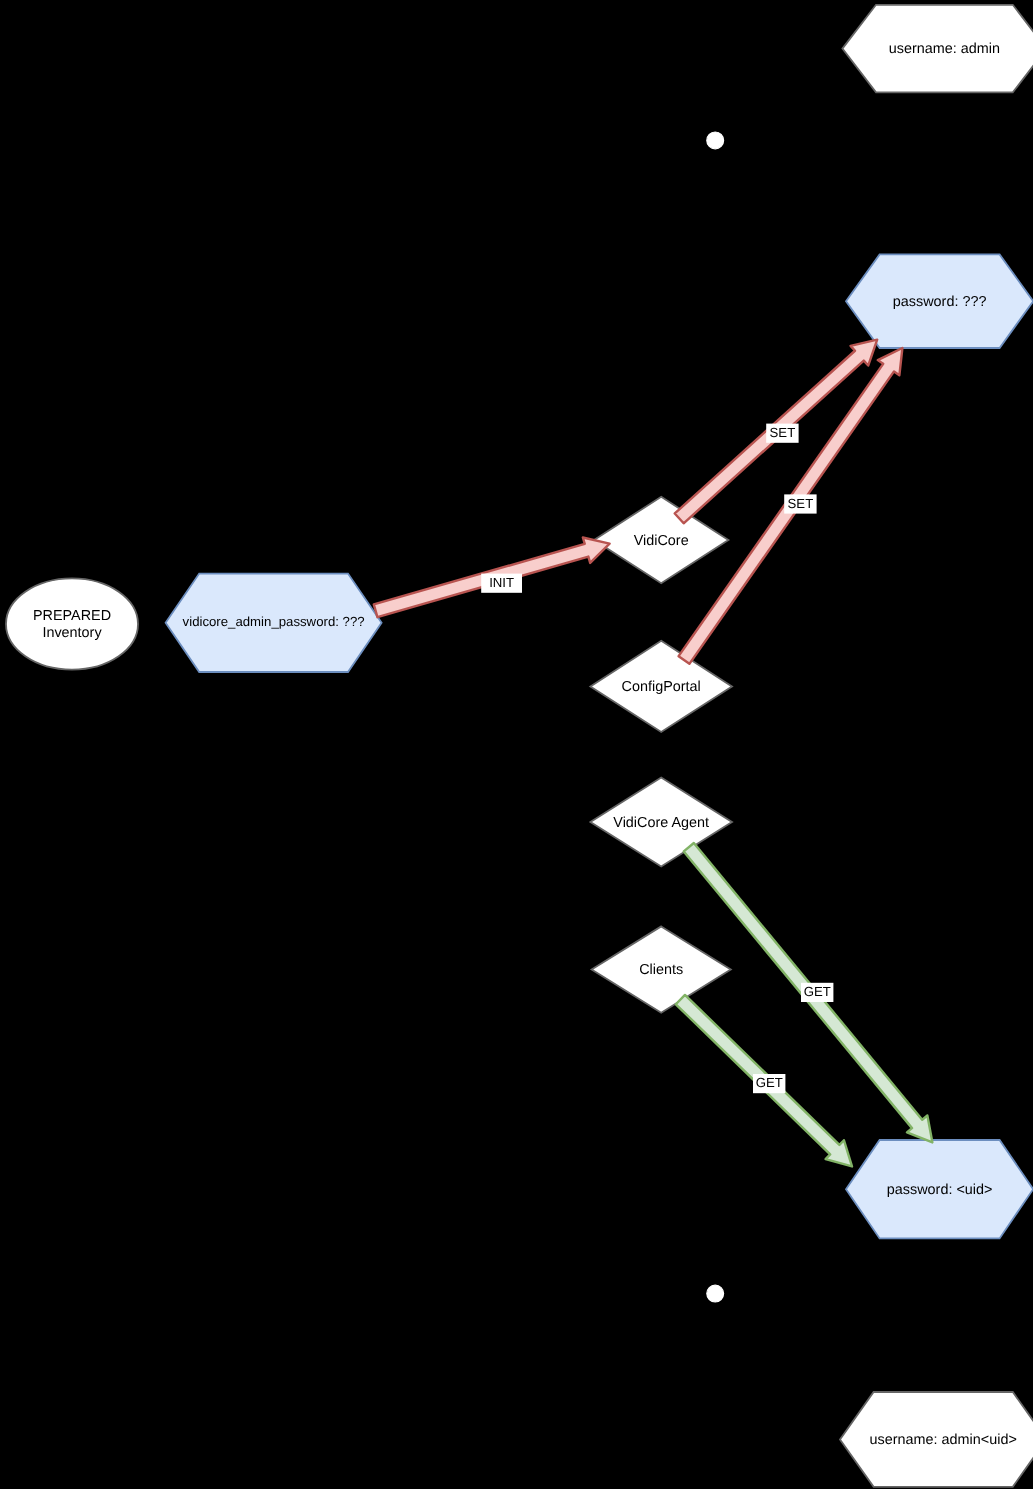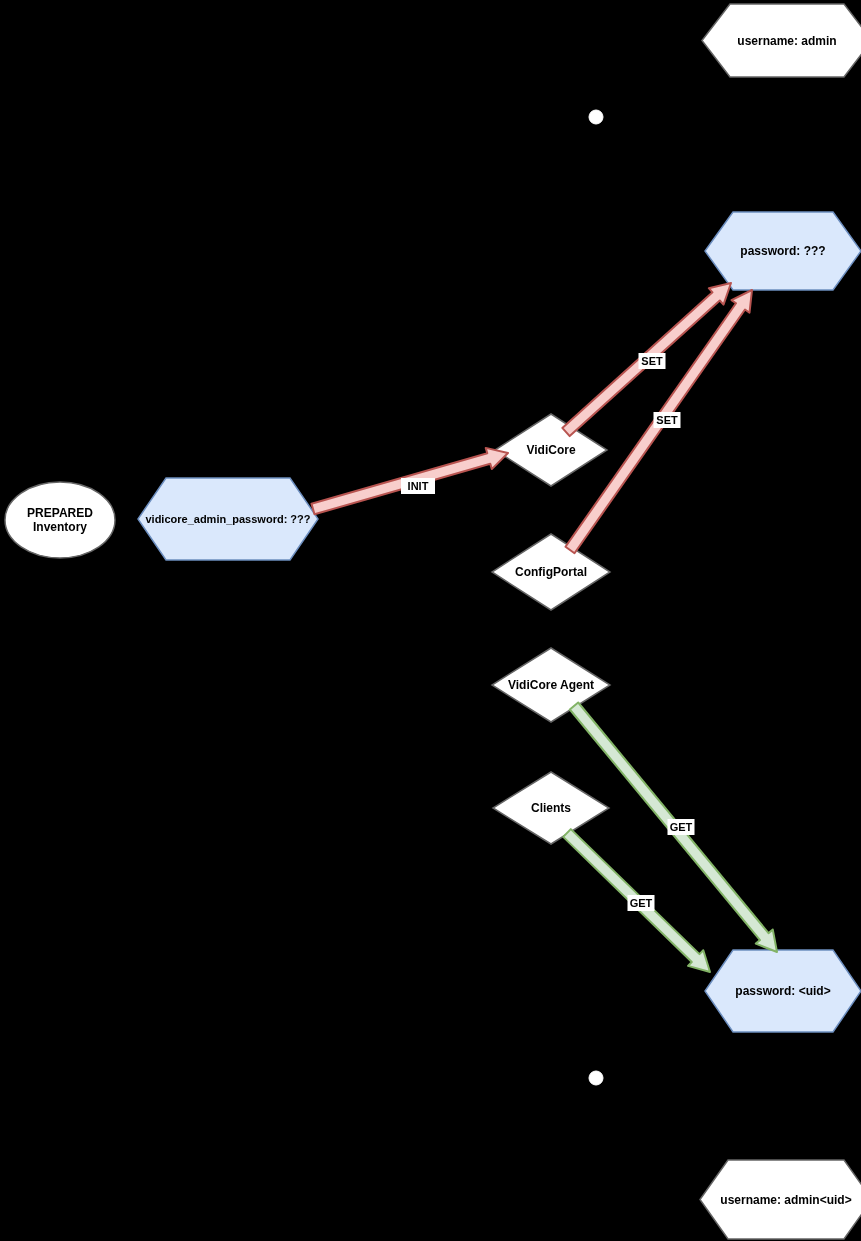--- a/index.html
+++ b/index.html
@@ -9,21 +9,20 @@
     width: 861px;
     height: 1241px;
     overflow: hidden;
     font-family: "Liberation Sans", sans-serif;
   }
   #diagram-wrap {
     position: relative;
     width: 861px;
     height: 1241px;
     background: #000000;
-    font-weight: bold;
   }
   svg {
     display: block;
   }
   .node-label {
     font-family: "Liberation Sans", sans-serif;
     fill: #000000;
     pointer-events: none;
   }
   .edge-label-text {

